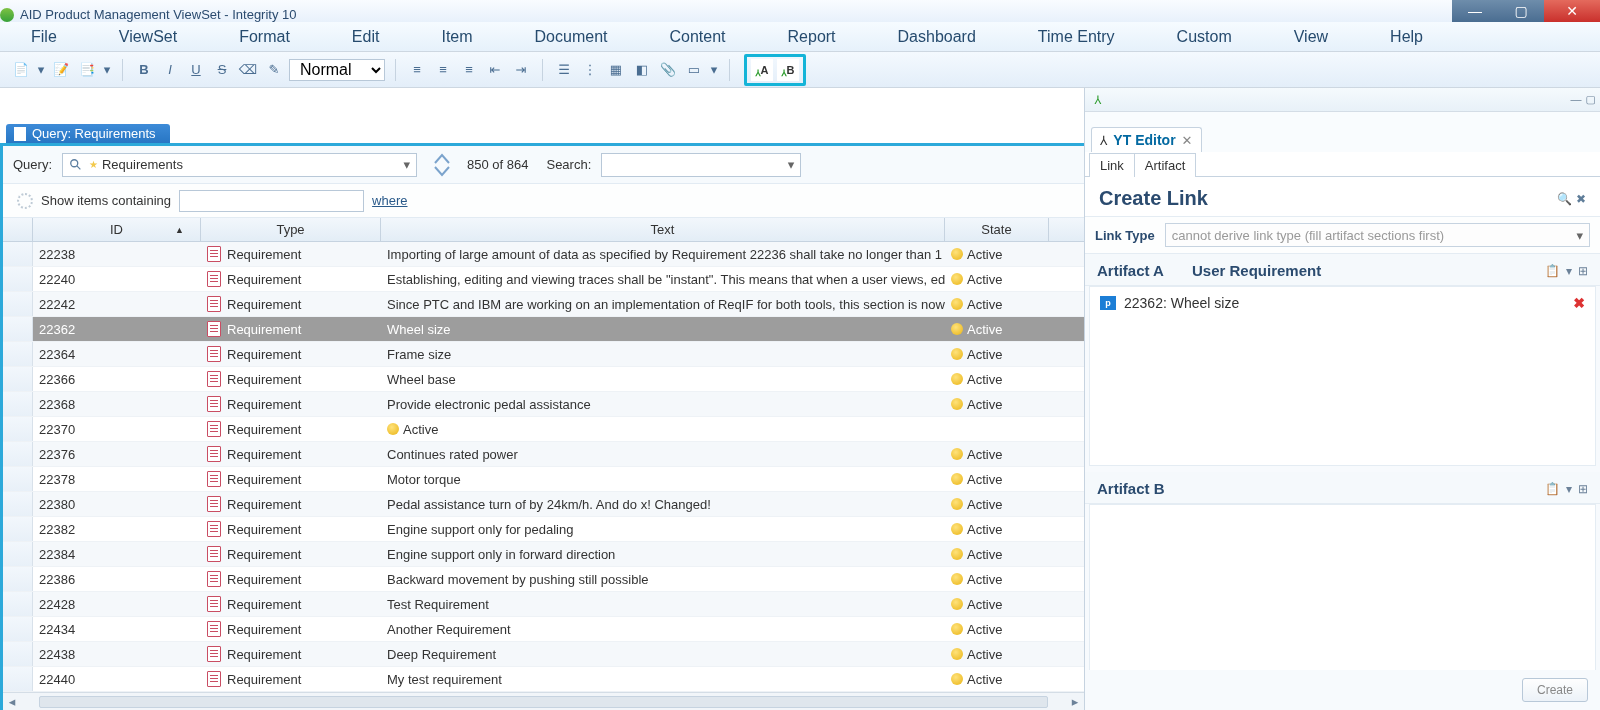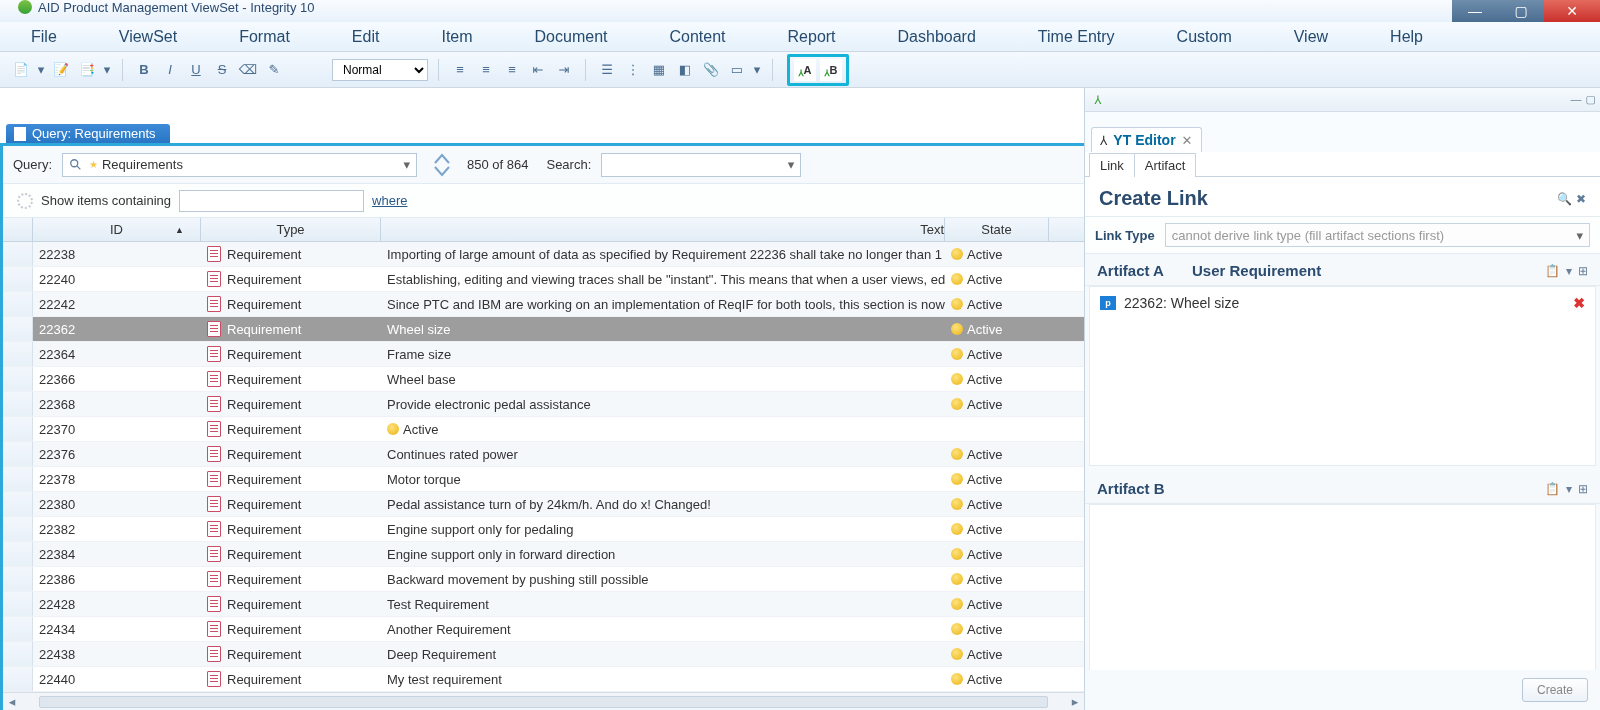--- a/index.html
+++ b/index.html
@@ -1,35 +1,35 @@
 <!DOCTYPE html>
 <html><head>
 <meta charset="utf-8">
 <style>
 * { box-sizing: border-box; margin: 0; padding: 0; }
 body { font-family: "Segoe UI", Tahoma, sans-serif; font-size: 13px; color: #333; background: #fff; width: 1600px; height: 710px; overflow: hidden; position: relative; }
 
 
-.titlebar { height: 22px; background: linear-gradient(#f9fcff,#e8f1fb); display: flex; align-items: flex-start; padding: 0 18px; font-size: 13px; color: #2b4b6f; }
+.titlebar { height: 22px; background: linear-gradient(#f9fcff,#e8f1fb); display: flex; align-items: flex-end; padding: 0 0; font-size: 13px; color: #2b4b6f; }
 .titlebar .left-icon { width: 14px; height: 14px; background: linear-gradient(#7ec243,#36a139); border-radius: 7px; margin-right: 6px; display: inline-block; }
 .titlebar .win-controls { position: absolute; right: 0; top: 0; display: flex; }
 .win-btn { width: 46px; height: 22px; display: flex; align-items: center; justify-content: center; font-size: 14px; color: #fff; }
 .win-min { background: linear-gradient(#6e8dab,#4a6d91); }
 .win-max { background: linear-gradient(#6e8dab,#4a6d91); }
 .win-close { background: linear-gradient(#e46a5d,#c9302c); width: 56px; }
 
 
 .menubar { height: 30px; background: linear-gradient(#f6fbff,#e6f1fb); display: flex; align-items: center; padding: 0 21px; border-bottom: 1px solid #cdd7e1; gap: 42px; }
 .menubar .menu-item { padding: 4px 10px; font-size: 16px; color: #264b6e; cursor: default; }
 
 
 .toolbar { height: 36px; background: linear-gradient(#f4f9fe,#e3eef9); display: flex; align-items: center; padding: 0 10px; border-bottom: 1px solid #cdd7e1; gap: 4px; }
 .tb-btn { width: 22px; height: 22px; display: inline-flex; align-items: center; justify-content: center; border: 1px solid transparent; border-radius: 2px; color: #4a6d91; font-size: 13px; cursor: default; }
 .tb-sep { width: 1px; height: 22px; background: #c6d3e0; margin: 0 6px; }
-.tb-select { height: 22px; min-width: 96px; border: 1px solid #b8c8d8; background: #fff; font-size: 12px; padding: 0 6px; margin-left: 43px; }
+.tb-select { height: 22px; min-width: 96px; border: 1px solid #b8c8d8; background: #fff; font-size: 16px; padding: 0 6px; }
 .tb-highlight { border: 3px solid #14b4d8; border-radius: 2px; padding: 2px 4px; display: flex; align-items: center; gap: 4px; margin-left: 4px; }
 .ab-btn { width: 22px; height: 22px; display: flex; align-items: center; justify-content: center; font-size: 11px; font-weight: bold; background: #fff; }
 .ab-btn .y { color: #2a9b2a; font-size: 9px; display:block; height:8px; }
 
 
 .main { position: absolute; top: 88px; left: 0; right: 0; bottom: 0; display: flex; }
 .left-pane { width: 1085px; display: flex; flex-direction: column; border-right: 1px solid #c6d3e0; }
 .right-pane { flex: 1; display: flex; flex-direction: column; background: #f7fafd; }
 
 
@@ -58,21 +58,21 @@
 .filter-input-wrap .mag { position: absolute; left: 5px; top: 4px; font-size: 12px; color: #6b8bab; }
 .where-link { color: #2a5a8a; text-decoration: underline; font-size: 13px; cursor: default; }
 
 
 .grid { flex: 1; overflow: auto; position: relative; }
 .grid-head { display: flex; background: linear-gradient(#f2f7fc,#e3edf6); border-bottom: 1px solid #c6d3e0; height: 24px; position: sticky; top: 0; }
 .gh { border-right: 1px solid #c6d3e0; display: flex; align-items: center; justify-content: center; font-size: 13px; color: #333; position: relative; }
 .col-blank { width: 30px; }
 .col-id { width: 168px; }
 .col-type { width: 180px; }
-.col-text { width: 564px; justify-content: flex-end; }
+.col-text { width: 564px; }
 .col-state { width: 104px; }
 .sort-caret { position: absolute; right: 16px; color: #333; font-size: 9px; }
 
 .grow { display: flex; height: 25px; align-items: center; border-bottom: 1px solid #eef2f6; }
 .grow:nth-child(odd) { background: #f5f8fb; }
 .grow:nth-child(even) { background: #fff; }
 .grow.selected { background: #9d9d9d !important; color: #fff; }
 .gc { padding: 0 6px; font-size: 13px; overflow: hidden; white-space: nowrap; text-overflow: ellipsis; height: 100%; display: flex; align-items: center; }
 .gc-blank { width: 30px; border-right: 1px solid #d8e1ea; background: linear-gradient(#f2f7fc,#e8f0f8); }
 .gc-id { width: 168px; }

